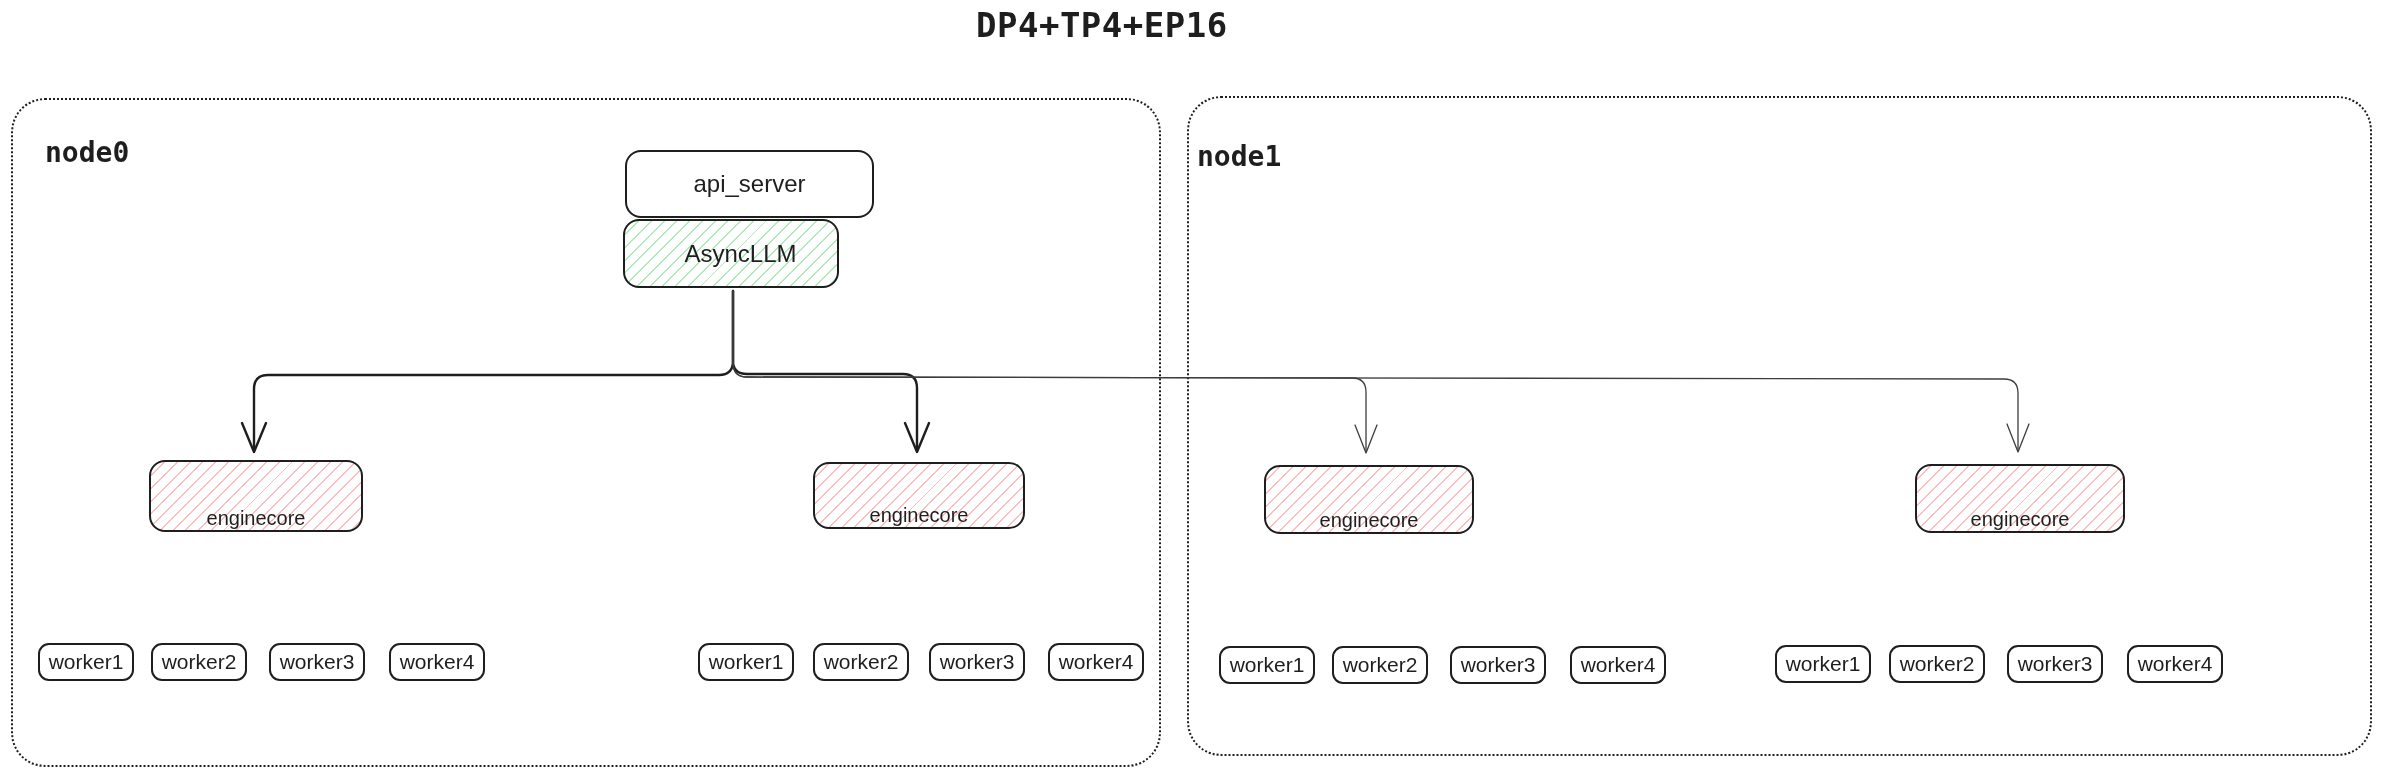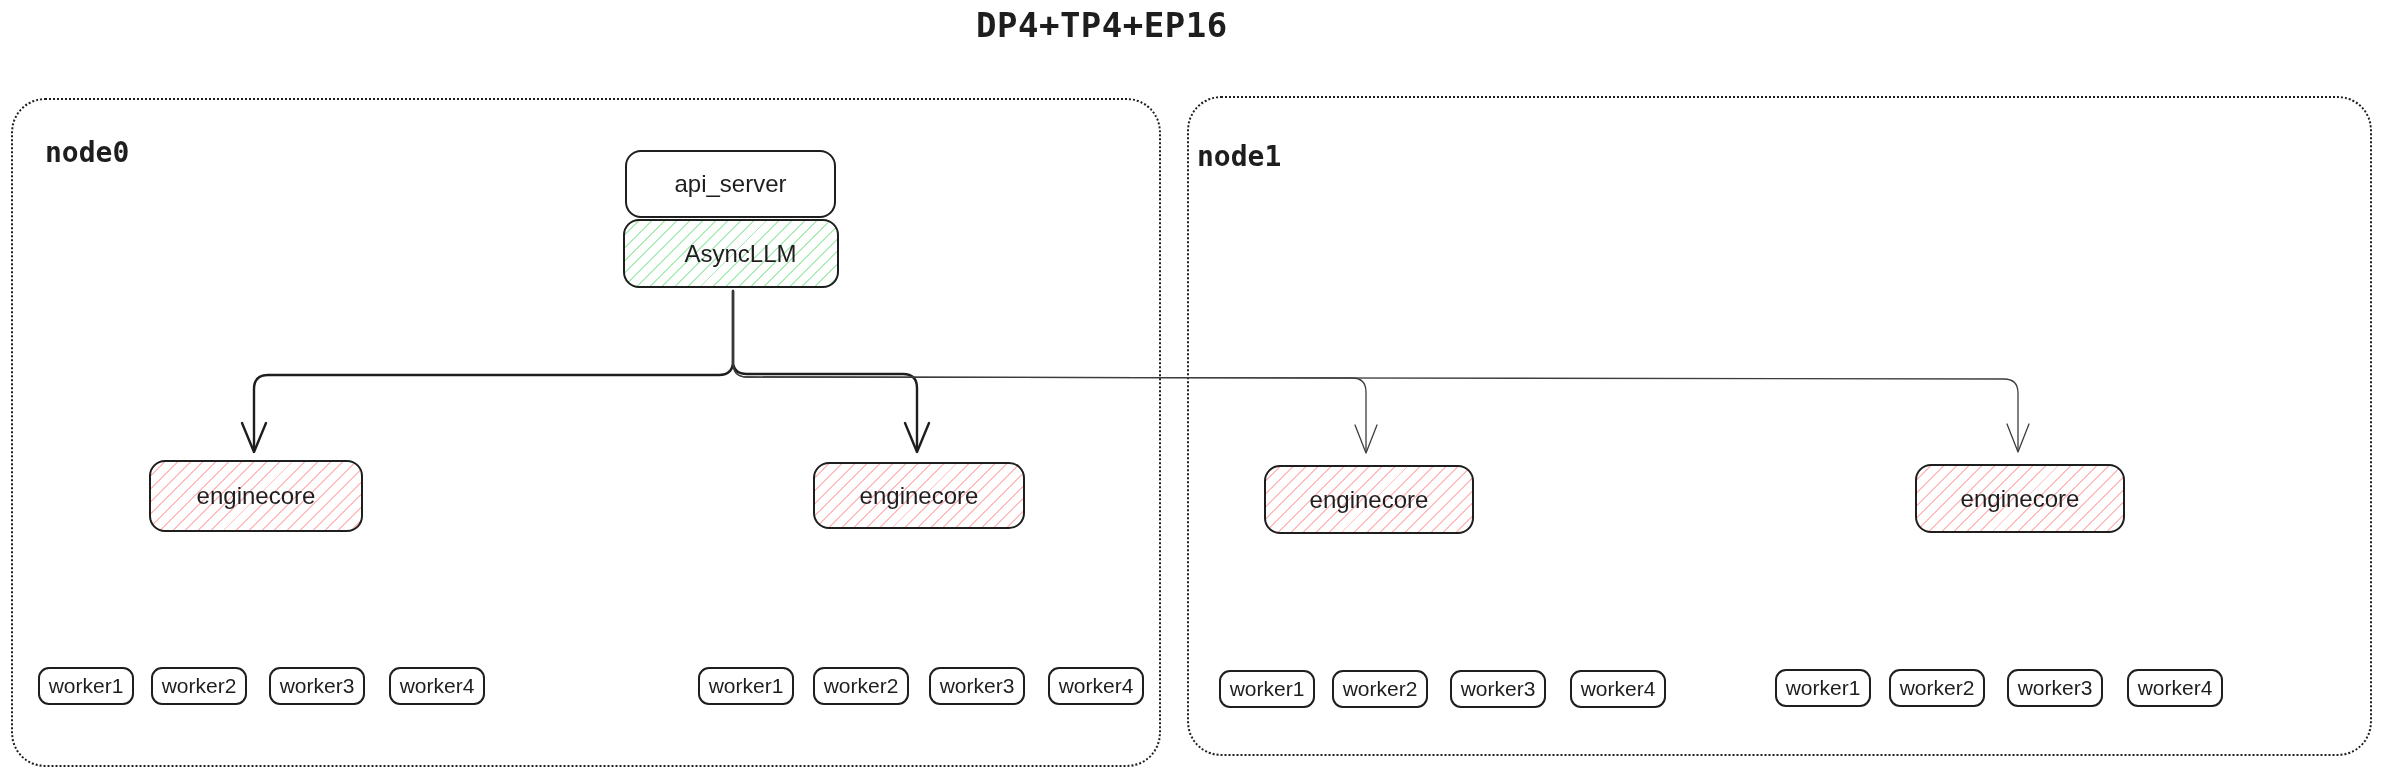--- a/index.html
+++ b/index.html
@@ -43,46 +43,45 @@
     background-image:repeating-linear-gradient(135deg,
       rgba(105,219,124,0.55) 0px, rgba(105,219,124,0.55) 1.4px,
       transparent 1.4px, transparent 9px);
     padding-left:19px;
   }
   .hatch-red{
     background-image:repeating-linear-gradient(135deg,
       rgba(255,135,135,0.55) 0px, rgba(255,135,135,0.55) 1.4px,
       transparent 1.4px, transparent 9px);
   }
-  .enginecore{font-size:24px;}
+  .enginecore{font-size:20px;align-items:flex-end;}
   .worker{
     position:absolute;
     width:96px;height:38px;
     border:2.2px solid #1e1e1e;
     border-radius:11px;
     background:#ffffff;
     display:flex;align-items:center;justify-content:center;
     font-size:21px;
     box-sizing:border-box;
     white-space:nowrap;
-    margin-top:24px;
   }
   .edges{position:absolute;left:0;top:0;pointer-events:none;}
 </style>
 </head>
 <body>
 
 <div class="canvas">
 
   <div class="diagram-title">DP4+TP4+EP16</div>
 
   <div class="node-box" id="node0" style="left:11px;top:98px;width:1146px;height:665px;">
     <div class="node-label" style="left:32px;top:36px;">node0</div>
 
-    <div class="box" style="left:612px;top:50px;width:211px;height:68px;">
+    <div class="box" style="left:612px;top:50px;width:249px;height:68px;">
       <span>api_server</span>
     </div>
 
     <div class="box hatch-green" style="left:610px;top:119px;width:216px;height:69px;">
       <span>AsyncLLM</span>
     </div>
 
     <div class="box hatch-red enginecore" style="left:136px;top:360px;width:214px;height:72px;">
       <span>enginecore</span>
     </div>

